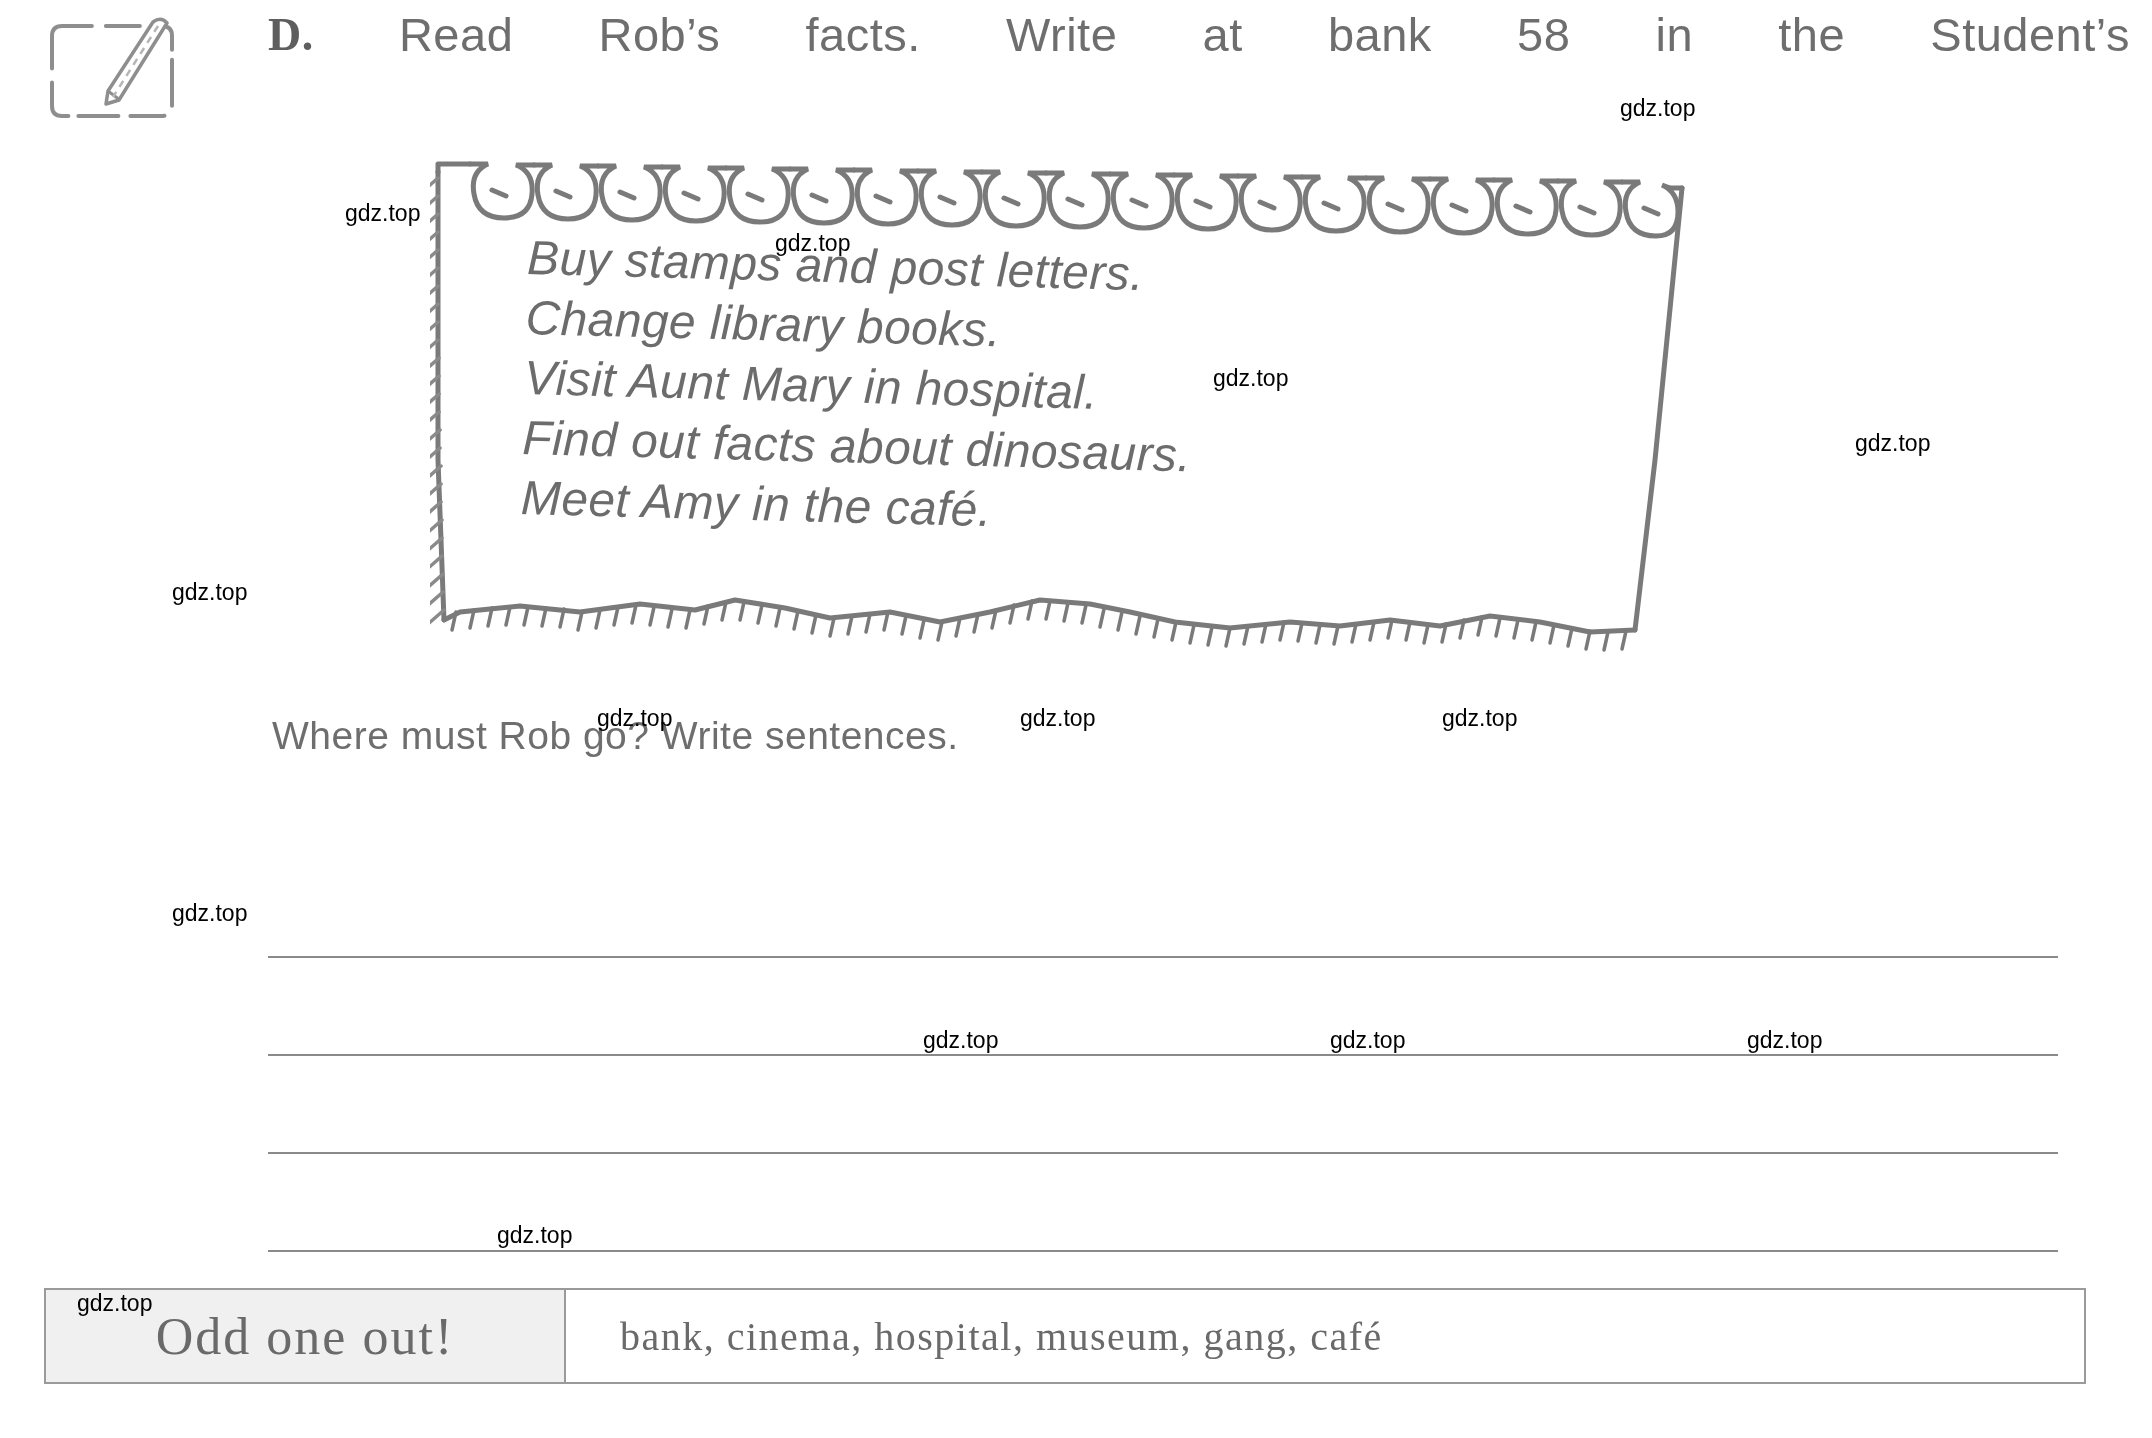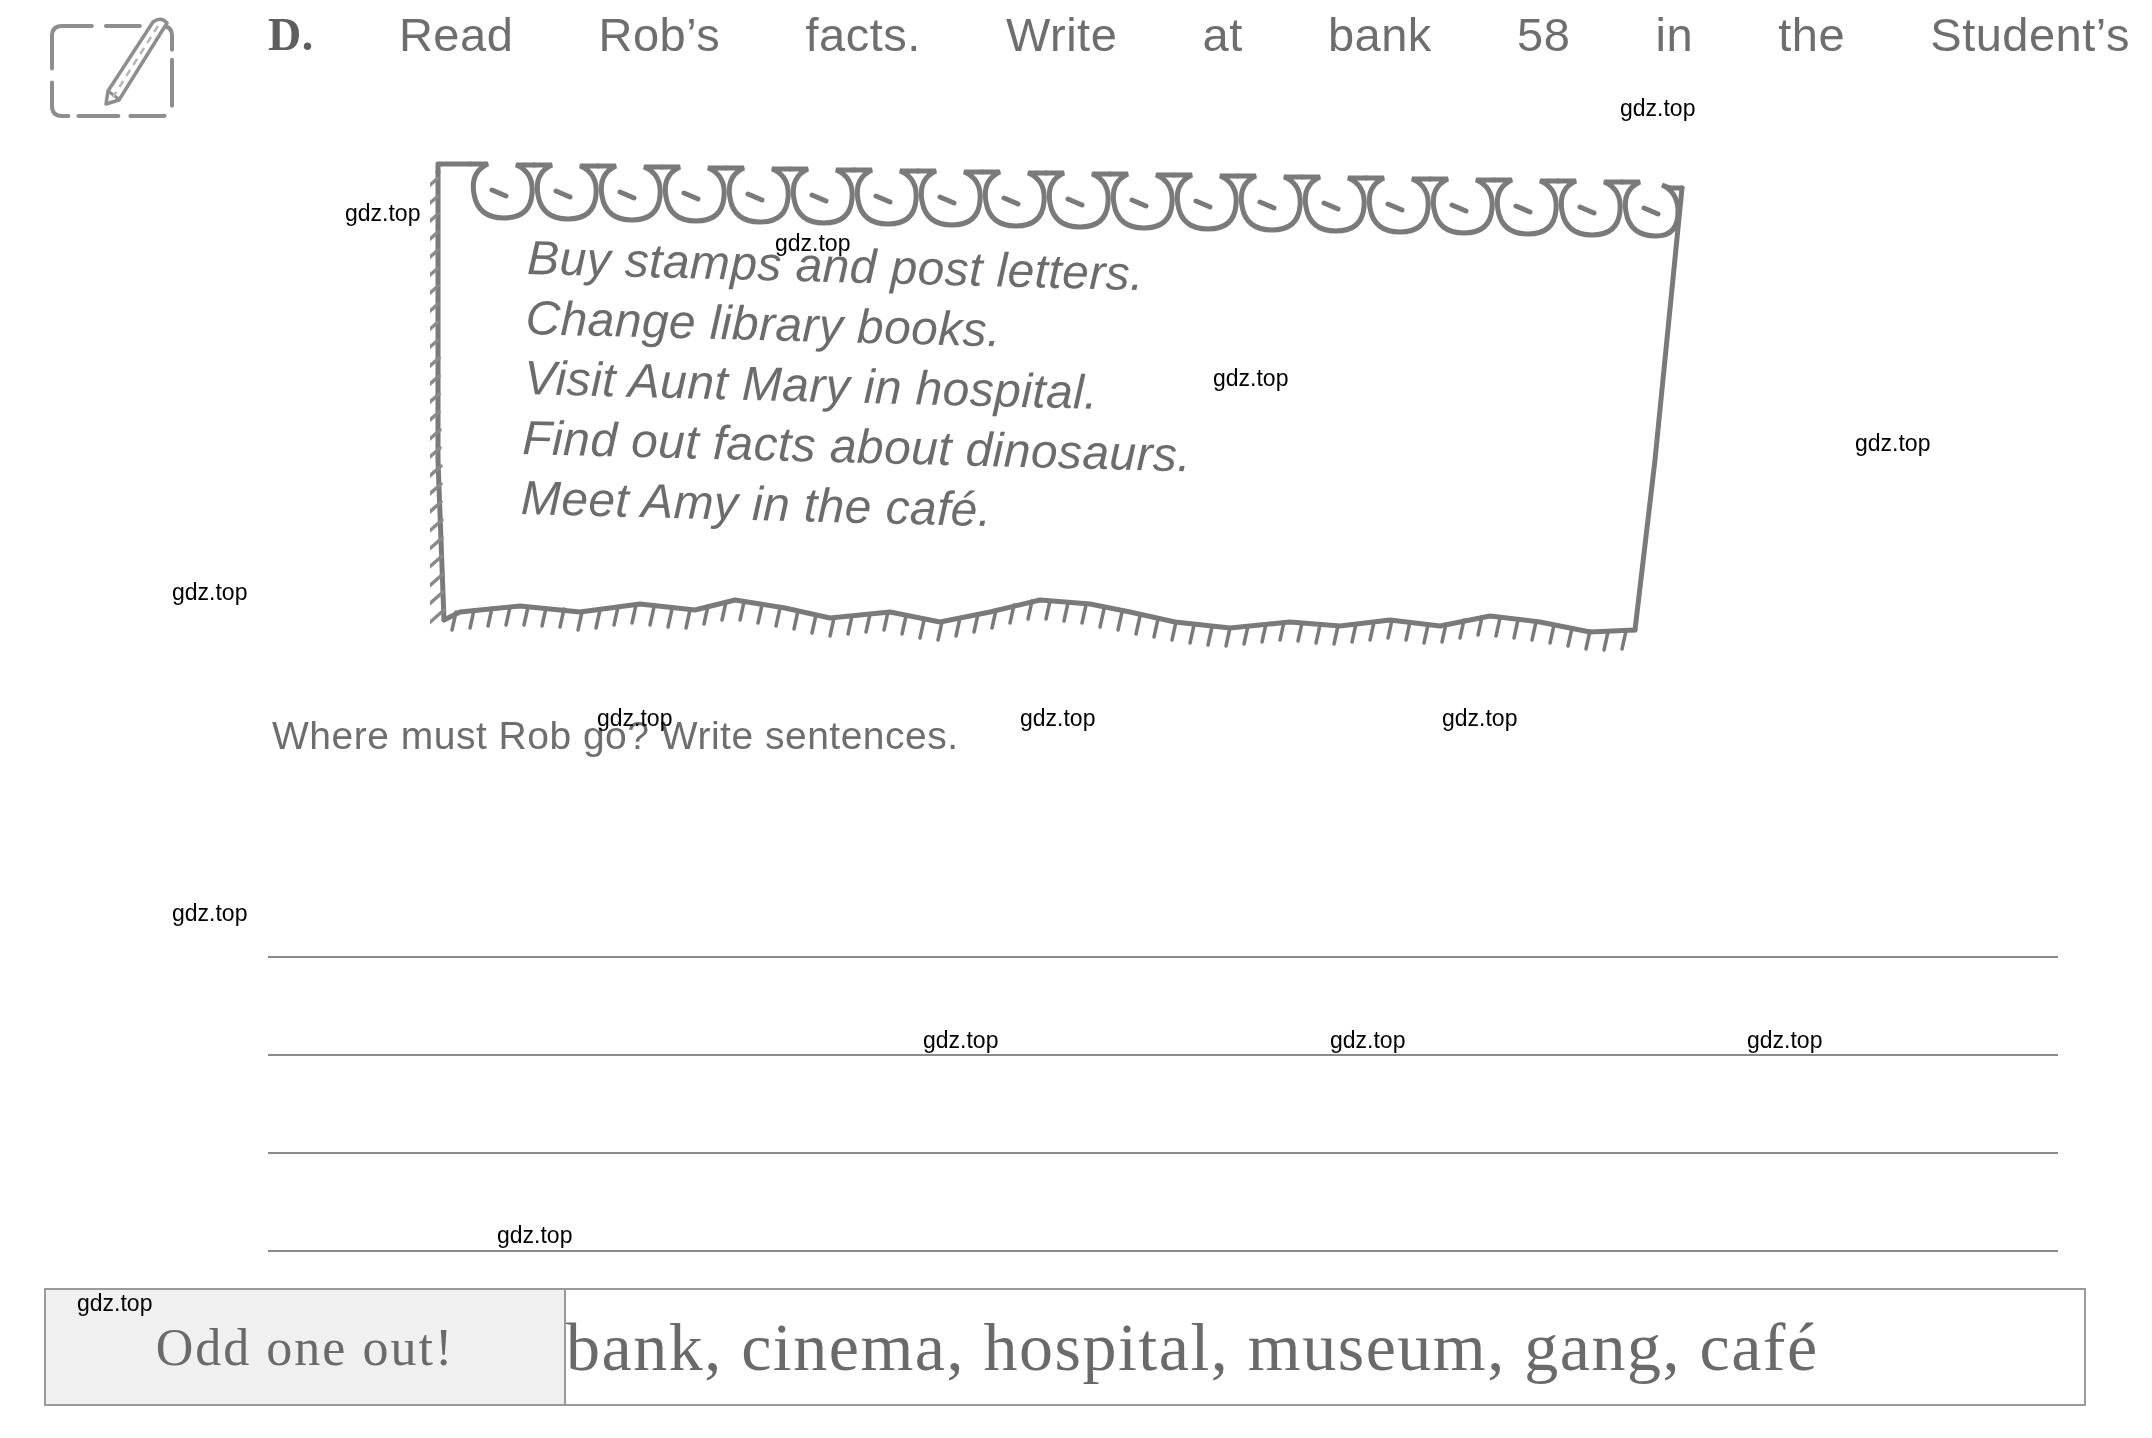--- a/index.html
+++ b/index.html
@@ -107,21 +107,21 @@
     border-bottom: 2px solid #8a8a8a;
     box-sizing: border-box;
   }
 
   
   #odd-one-out-box {
     position: absolute;
     left: 44px;
     top: 1288px;
     width: 2042px;
-    height: 118px;
+    height: 96px;
     border: 2px solid #9a9a9a;
     box-sizing: border-box;
     display: flex;
     background: #ffffff;
   }
   #odd-one-out-label {
     width: 520px;
     border-right: 2px solid #9a9a9a;
     background: #f0f0f0;
     display: flex;
@@ -130,22 +130,23 @@
     font-family: "Liberation Serif", serif;
     font-size: 52px;
     color: #6a6a6a;
     letter-spacing: 2px;
     box-sizing: border-box;
   }
   #odd-one-out-words {
     flex: 1;
     display: flex;
     align-items: center;
+    padding-left: 54px;
     font-family: "Liberation Serif", serif;
-    font-size: 68px;
+    font-size: 40px;
     color: #6a6a6a;
     letter-spacing: 1.5px;
     box-sizing: border-box;
     border-radius: 26px;
   }
 
   
   .wm {
     position: absolute;
     color: #000000;

